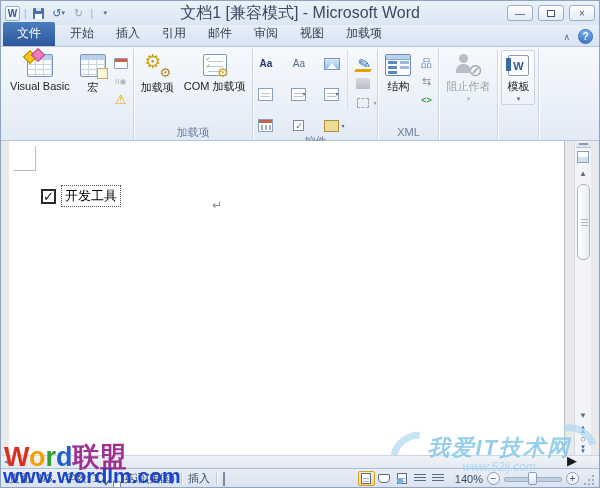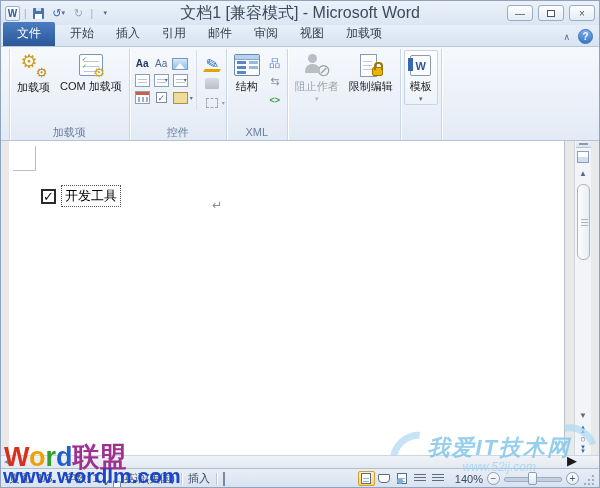--- a/index.html
+++ b/index.html
@@ -70,21 +70,21 @@
   .ic-person .slash { position:absolute; right:-2px; bottom:-3px; font-size:17px; color:#9aa2ac; line-height:1; }
   .ic-restrict { width:24px; height:22px; position:relative; }
   .ic-restrict:before { content:""; position:absolute; left:1px; top:0; width:15px; height:21px; background:#fdfdfd; border:1px solid #8a9ab0;
     background-image:repeating-linear-gradient(#0000 0 3px,#c0ccd8 3px 4px); background-size:9px 14px; background-position:2px 3px; background-repeat:no-repeat; }
   .lock { position:absolute; right:0; bottom:0; width:11px; height:9px; background:#ecb400; border:1px solid #a07800; border-radius:2px; }
   .lock:before { content:""; position:absolute; left:1px; top:-6px; width:5px; height:6px; border:2px solid #a07800; border-bottom:none; border-radius:4px 4px 0 0; }
   .ic-template { width:21px; height:21px; background:#fdfdfd; border:1px solid #8a9ab0; border-radius:2px; display:flex; align-items:center; justify-content:center; font-size:11px; font-weight:bold; color:#2b579a; position:relative; }
   .ic-template:before { content:""; position:absolute; left:-3px; top:2px; width:5px; height:13px; background:#3a68b0; }
 
   
-  .ctrl-grid { display:grid; grid-template-columns:repeat(3,19px); grid-auto-rows:17px; gap:0; padding-top:5px; }
+  .ctrl-grid { display:grid; grid-template-columns:repeat(3,19px); grid-auto-rows:17px; gap:14px; padding-top:5px; }
   .cg { display:flex; align-items:center; justify-content:center; font-size:10px; }
   .cg-aa1 { font-weight:bold; color:#1f3a68; }
   .cg-aa2 { color:#55688a; }
   .cg-pic { width:16px; height:12px; background:linear-gradient(#d6e9f8,#8fc0e8); border:1px solid #7a96b8; position:relative; overflow:hidden; }
   .cg-pic:before { content:""; position:absolute; left:2px; bottom:0; border-left:5px solid transparent; border-right:5px solid transparent; border-bottom:6px solid #f6fbff; }
   .cg-box { width:15px; height:13px; background:#fdfdfd; border:1px solid #8aa0b8; background-image:repeating-linear-gradient(#0000 0 2px,#b9c6d6 2px 3px); background-size:70% 8px; background-position:2px 2px; background-repeat:no-repeat; position:relative; }
   .cg-box.dd:after { content:"▾"; position:absolute; right:0; top:1px; font-size:6px; color:#5a6b84; }
   .cg-cal { width:15px; height:13px; background:#fdfdfd; border:1px solid #8aa0b8; position:relative; }
   .cg-cal:before { content:""; position:absolute; left:0; top:0; right:0; height:3px; background:#c86048; }
   .cg-cal:after { content:""; position:absolute; left:2px; top:5px; width:10px; height:5px; background:repeating-linear-gradient(90deg,#9ab0c8 0 2px,#0000 2px 4px); }
@@ -205,20 +205,41 @@
     <span class="tab">加载项</span>
     <div class="tabrow-right">
       <span class="chev">∧</span>
       <span class="helpbtn">?</span>
     </div>
   </div>
 
   <div class="ribbon">
 
     <div class="rgroup">
+      <div class="rbody">
+        <div class="bigbtn">
+          <span class="ic-table ic-vb"></span>
+          <span class="blabel">Visual Basic</span>
+        </div>
+        <div class="bigbtn">
+          <span class="ic-table ic-macro-pg"></span>
+          <span class="blabel">宏</span>
+        </div>
+        <div class="smallcol">
+          <span class="sbtn">
+              <span class="ic-rec"></span>
+            </span>
+          <span class="sbtn">
+              <span class="ic-pause">II◉</span>
+            </span>
+          <span class="sbtn">
+              <span class="ic-warn">⚠</span>
+            </span>
+        </div>
+      </div>
     </div>
 
     <div class="rgroup">
       <div class="rbody">
         <div class="bigbtn">
           <span class="ic-gears">
               <span class="g1">⚙</span>
               <span class="g2">⚙</span>
             </span>
           <span class="blabel">加载项</span>
@@ -295,26 +316,20 @@
     </div>
 
     <div class="rgroup">
       <div class="rbody">
         <div class="bigbtn disabled">
           <span class="ic-person">
               <span class="slash">⊘</span>
             </span>
           <span class="blabel">阻止作者</span>
           <span class="dropmark">▾</span>
-        </div>
-        <div class="bigbtn">
-          <span class="ic-restrict">
-              <span class="lock"></span>
-            </span>
-          <span class="blabel">限制编辑</span>
         </div>
       </div>
     </div>
 
     <div class="rgroup">
       <div class="rbody">
         <div class="bigbtn" style="border:1px solid #c8d4e2;background:linear-gradient(#fefefe,#eef3f9);">
           <span class="ic-template">W</span>
           <span class="blabel">模板</span>
           <span class="dropmark">▾</span>

